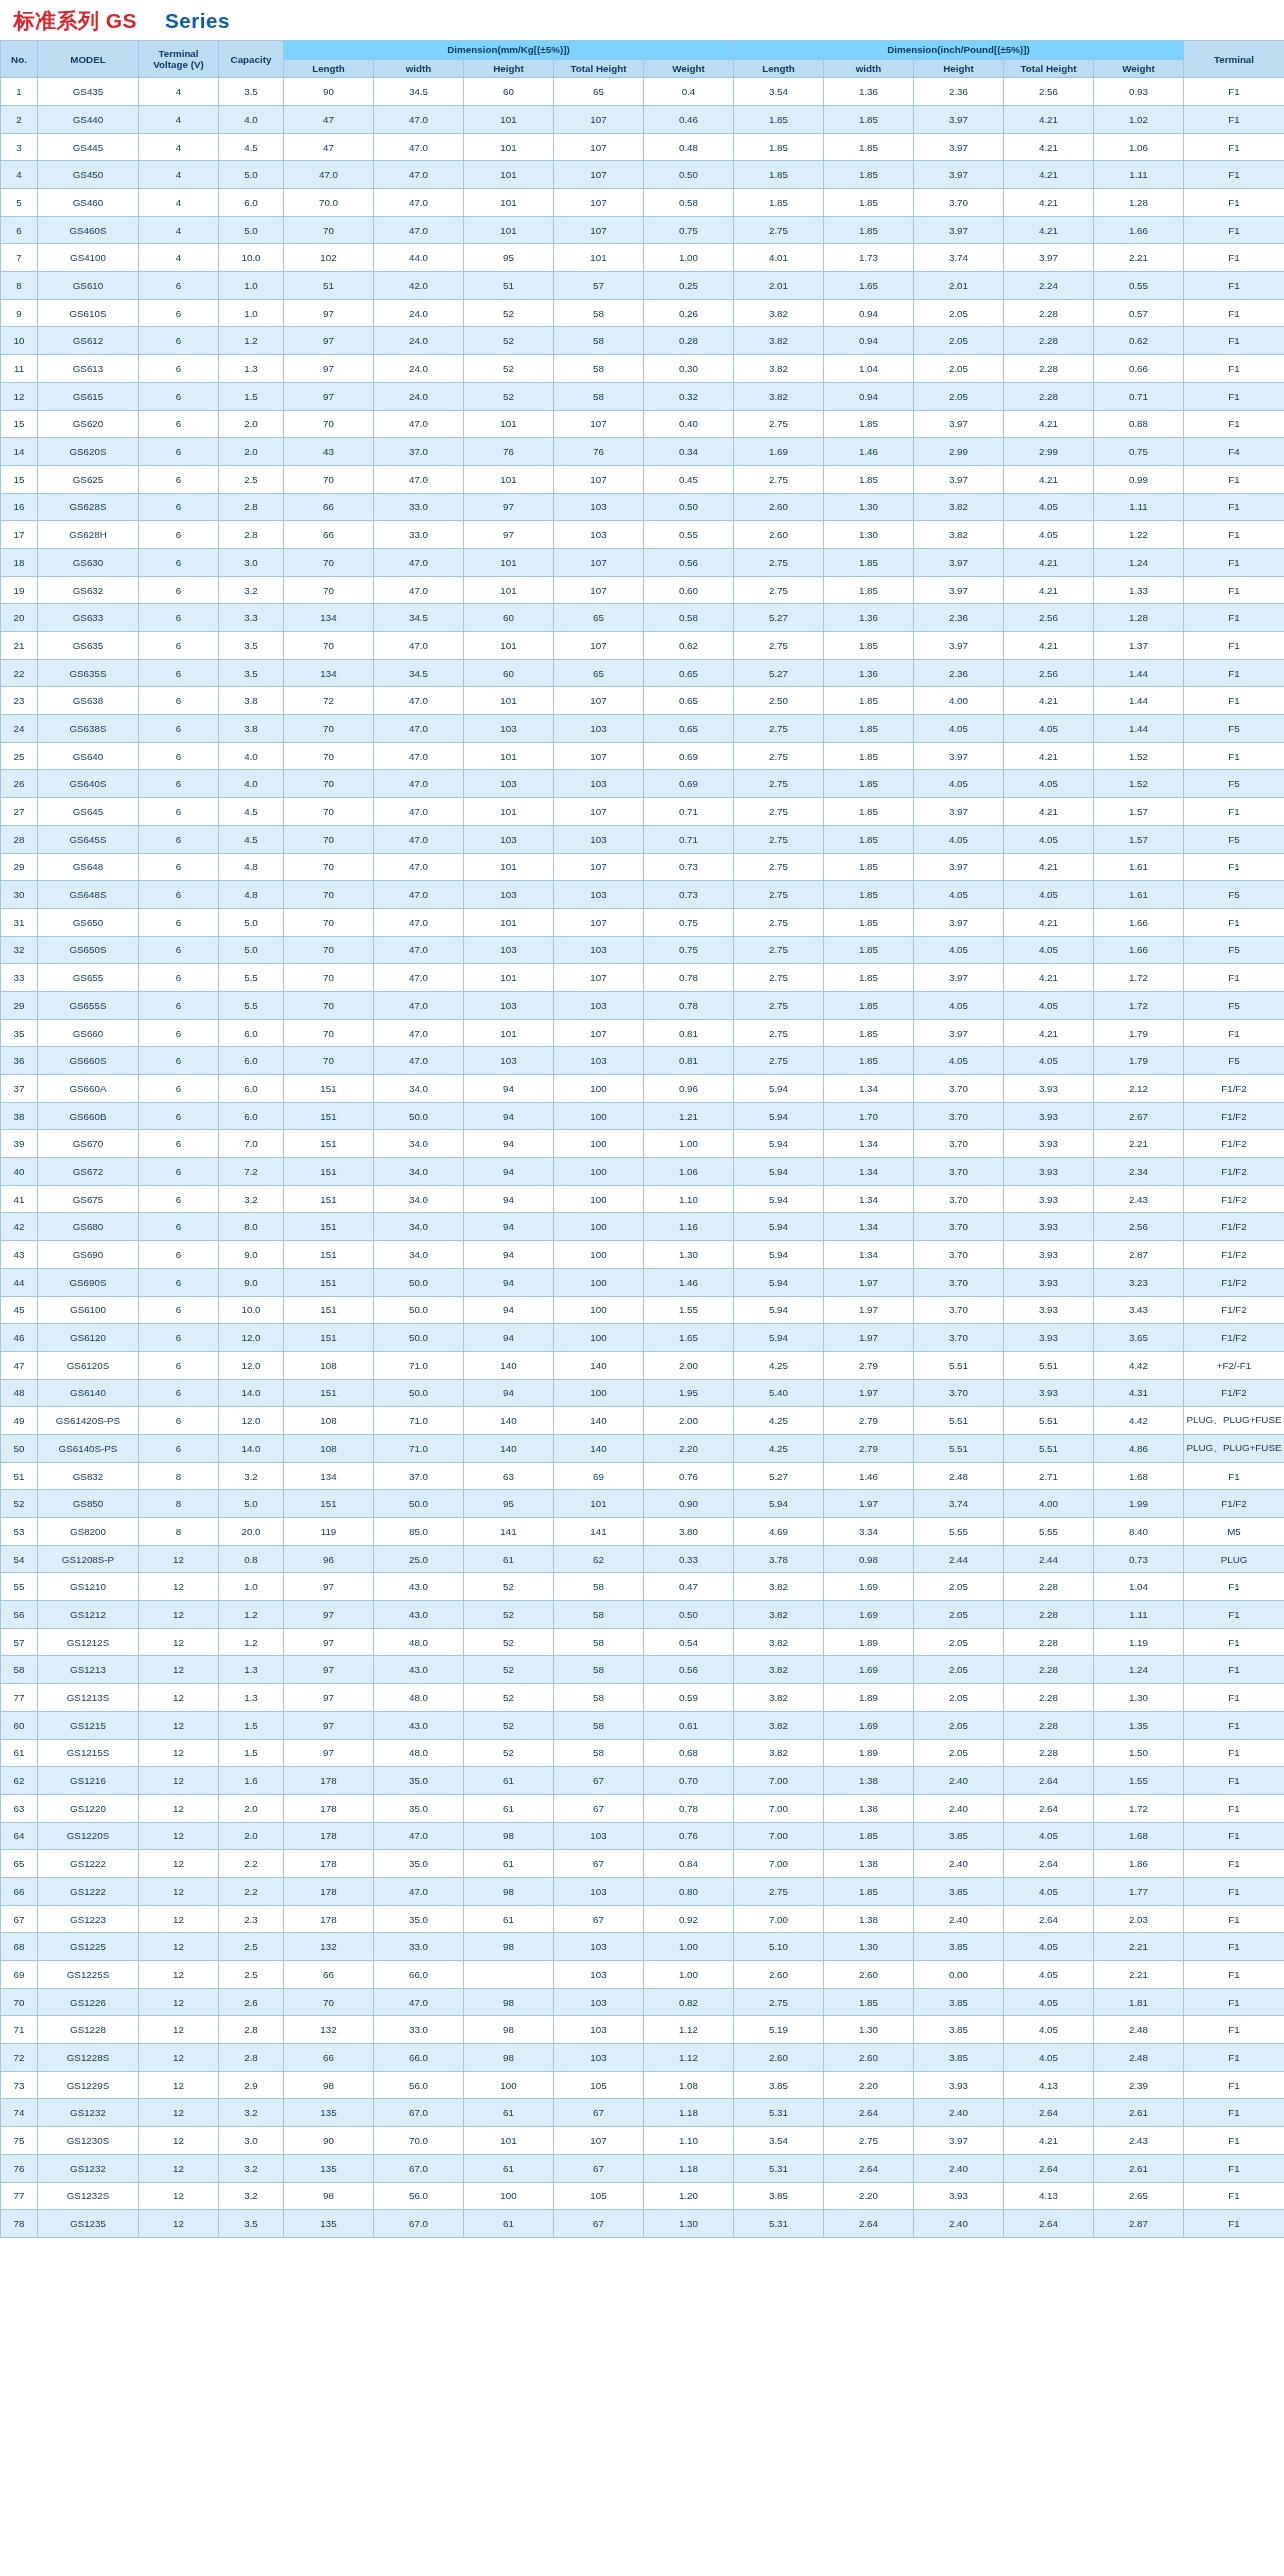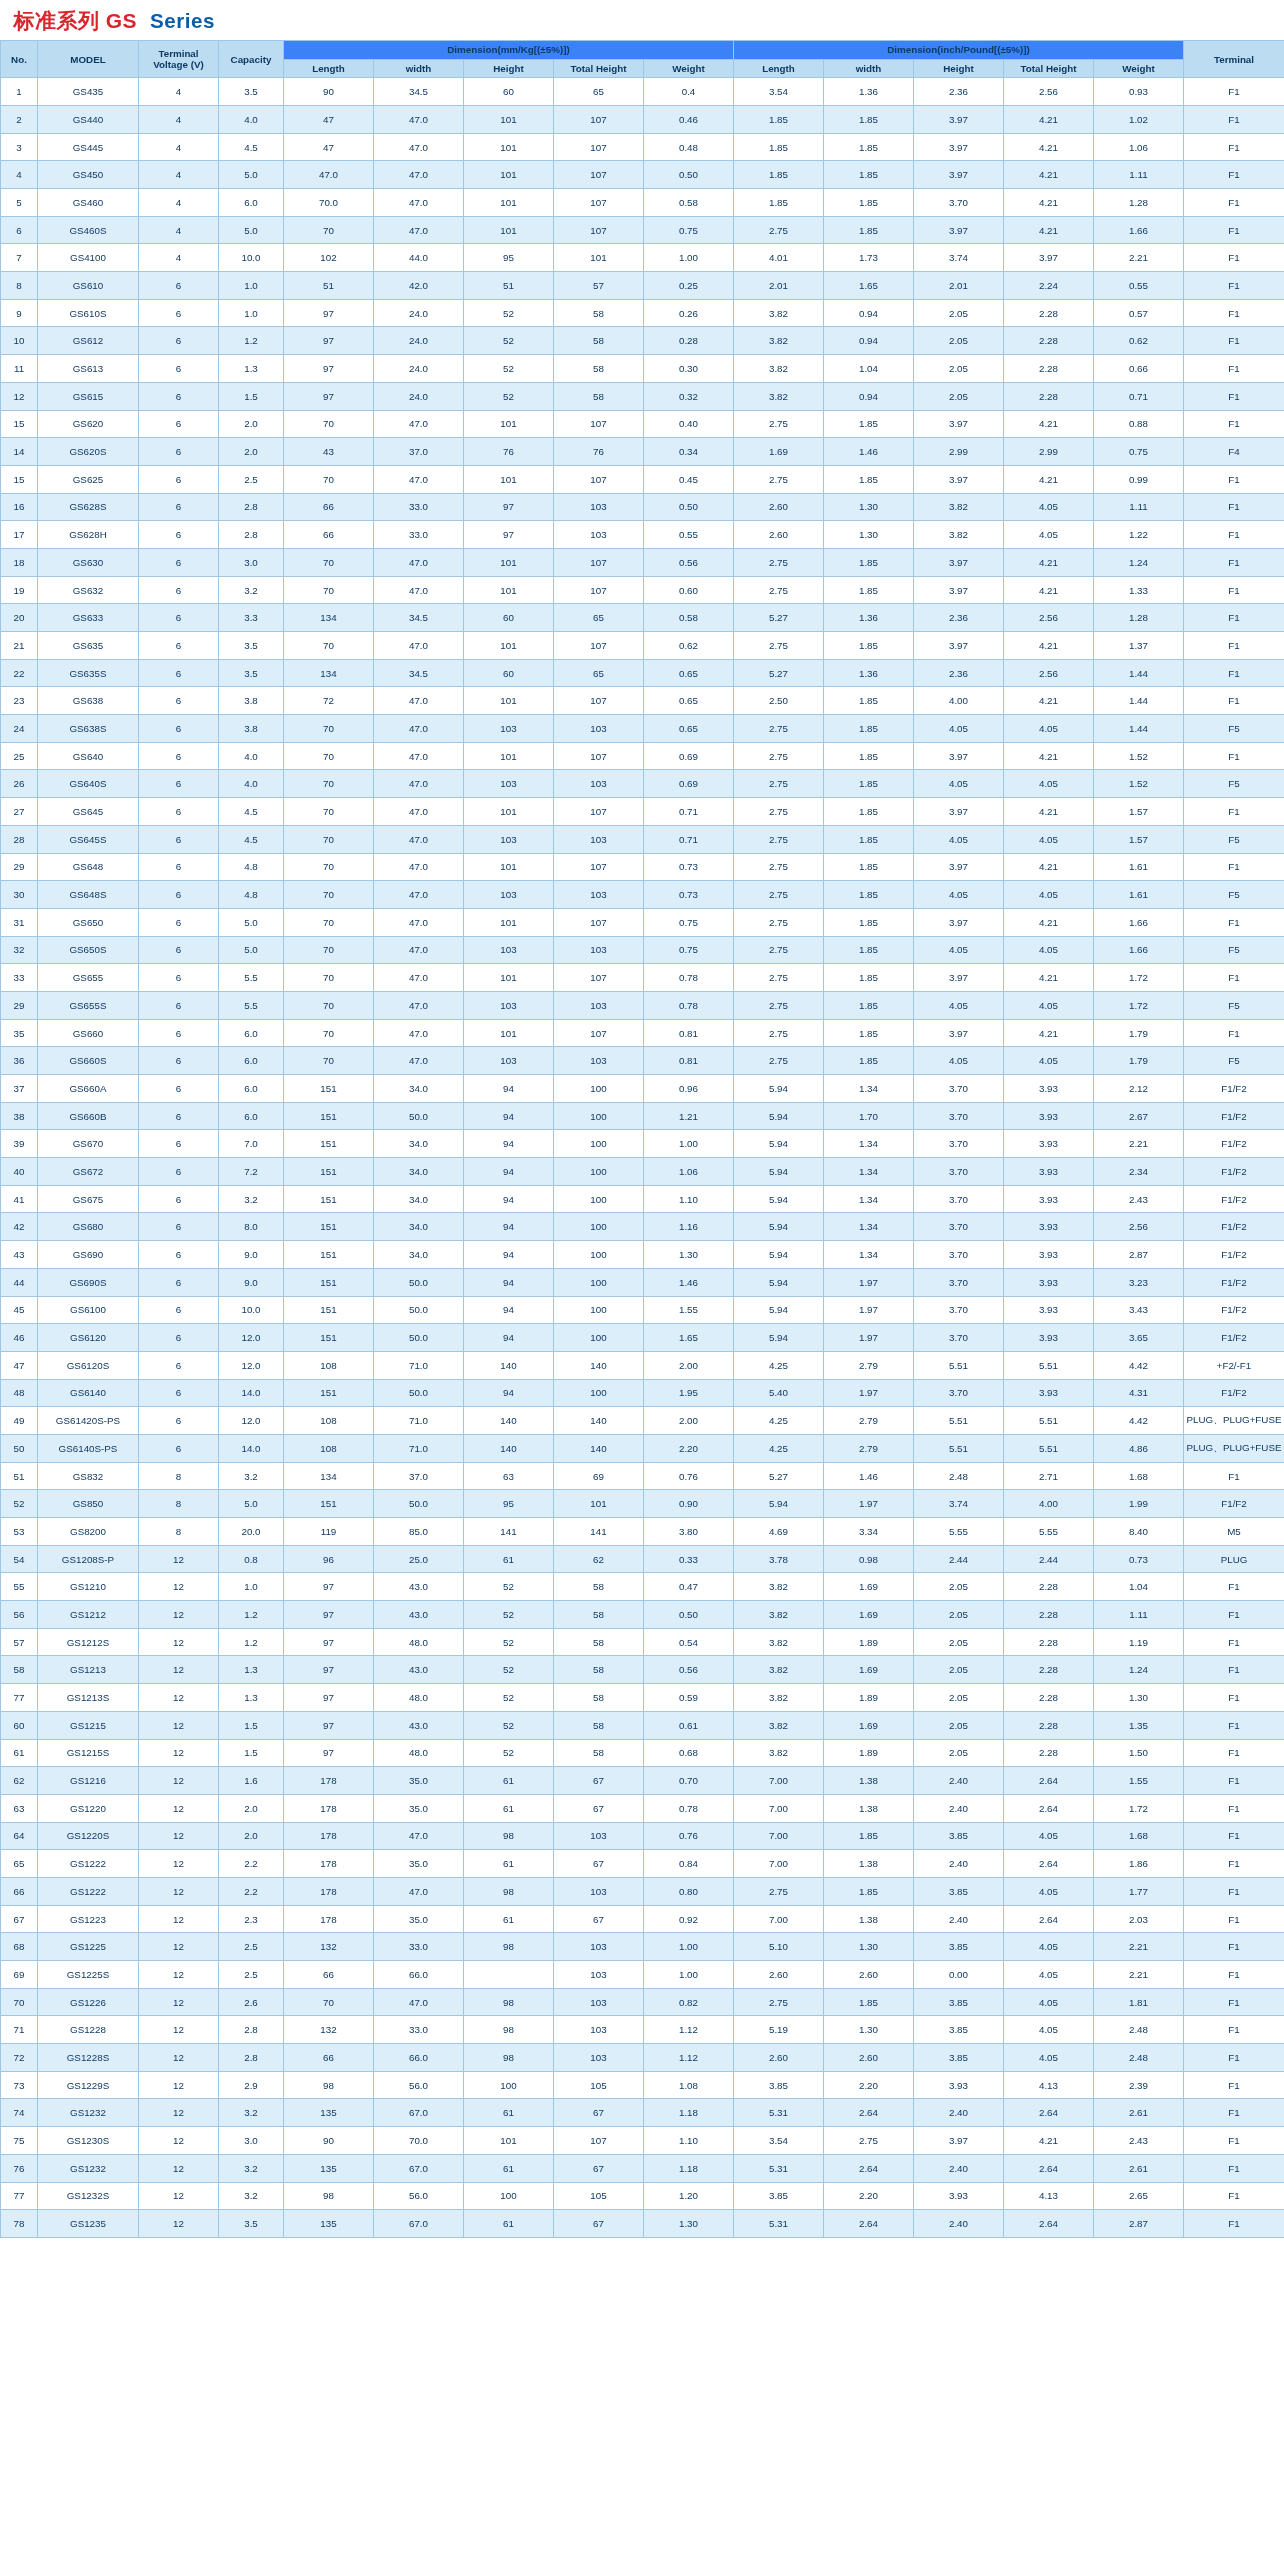--- a/index.html
+++ b/index.html
@@ -1,24 +1,24 @@
 <!DOCTYPE html>
 <html style="font-size:8.2px"><head>
 <meta charset="utf-8">
 <style>
   html,body{margin:0;padding:0;background:#ffffff;}
   body{font-family:"Liberation Sans", sans-serif; -webkit-font-smoothing:antialiased;}
   #page{width:1285px;}
   .title-bar{padding:7.2px 13.4px 5.2px 13.4px;}
   .title-bar .t1{color:#d8262c;font-size:21px;font-weight:bold;letter-spacing:0.5px;}
-  .title-bar .t2{color:#0a5ea8;font-size:20.6px;font-weight:bold;letter-spacing:0.5px;margin-left:13px;}
+  .title-bar .t2{color:#0a5ea8;font-size:20.6px;font-weight:bold;letter-spacing:0.5px;margin-left:28px;}
   table{border-collapse:collapse;width:1285px;table-layout:fixed;}
   th,td{border:0.5px solid #9fc6e4;font-size:9.8px;color:#123a63;text-align:center;vertical-align:middle;}
   thead th{background:#bcdcf2;color:#0d3a63;font-weight:bold;padding:3.1px 1px;line-height:1.15;}
-  thead th.grp{background:#3b82f6;}
+  thead th.grp{background:#7dd3fc;}
   tbody td{padding:4.6px 1px;height:17.5px;}
   tbody tr.odd td{background:#ffffff;}
   tbody tr.even td{background:#ddeefb;}
   .col-no{width:34px;}
   .col-model{width:98px;}
   .col-nv{width:77px;}
   .col-cap{width:62px;}
   .col-mm{width:64px;}
   .col-mmw{width:64px;}
   .col-total{width:77px;}

